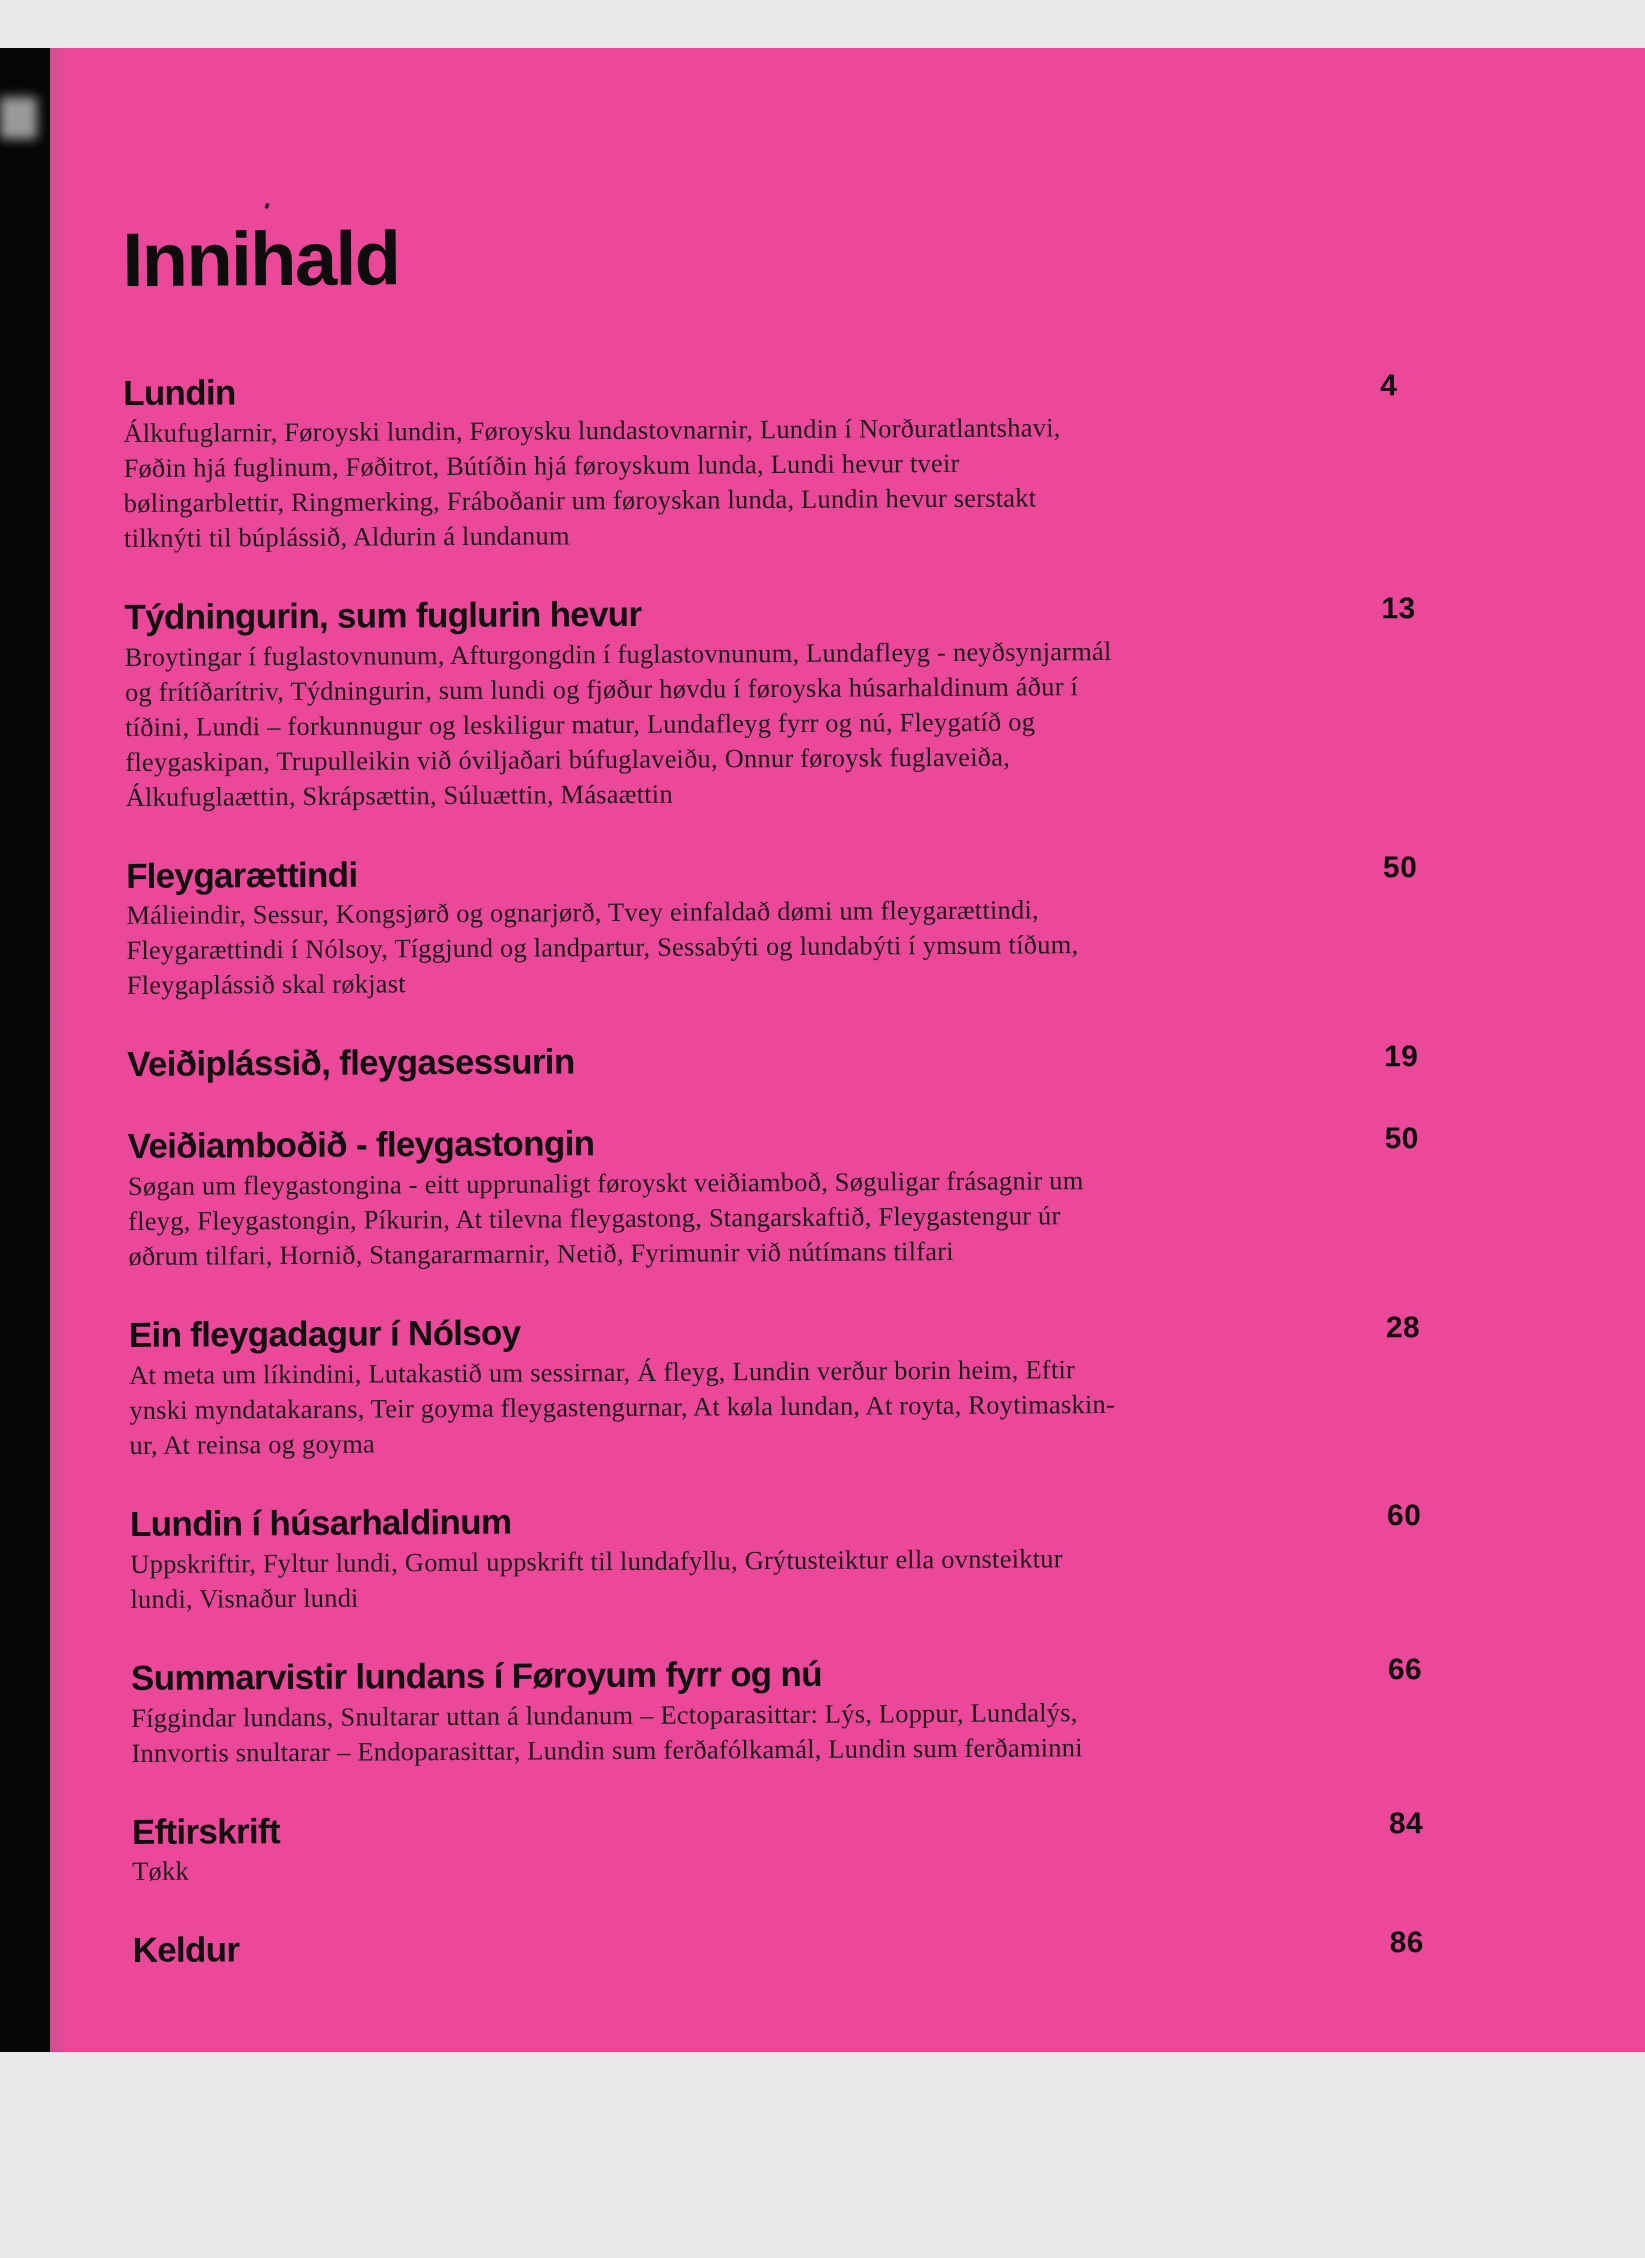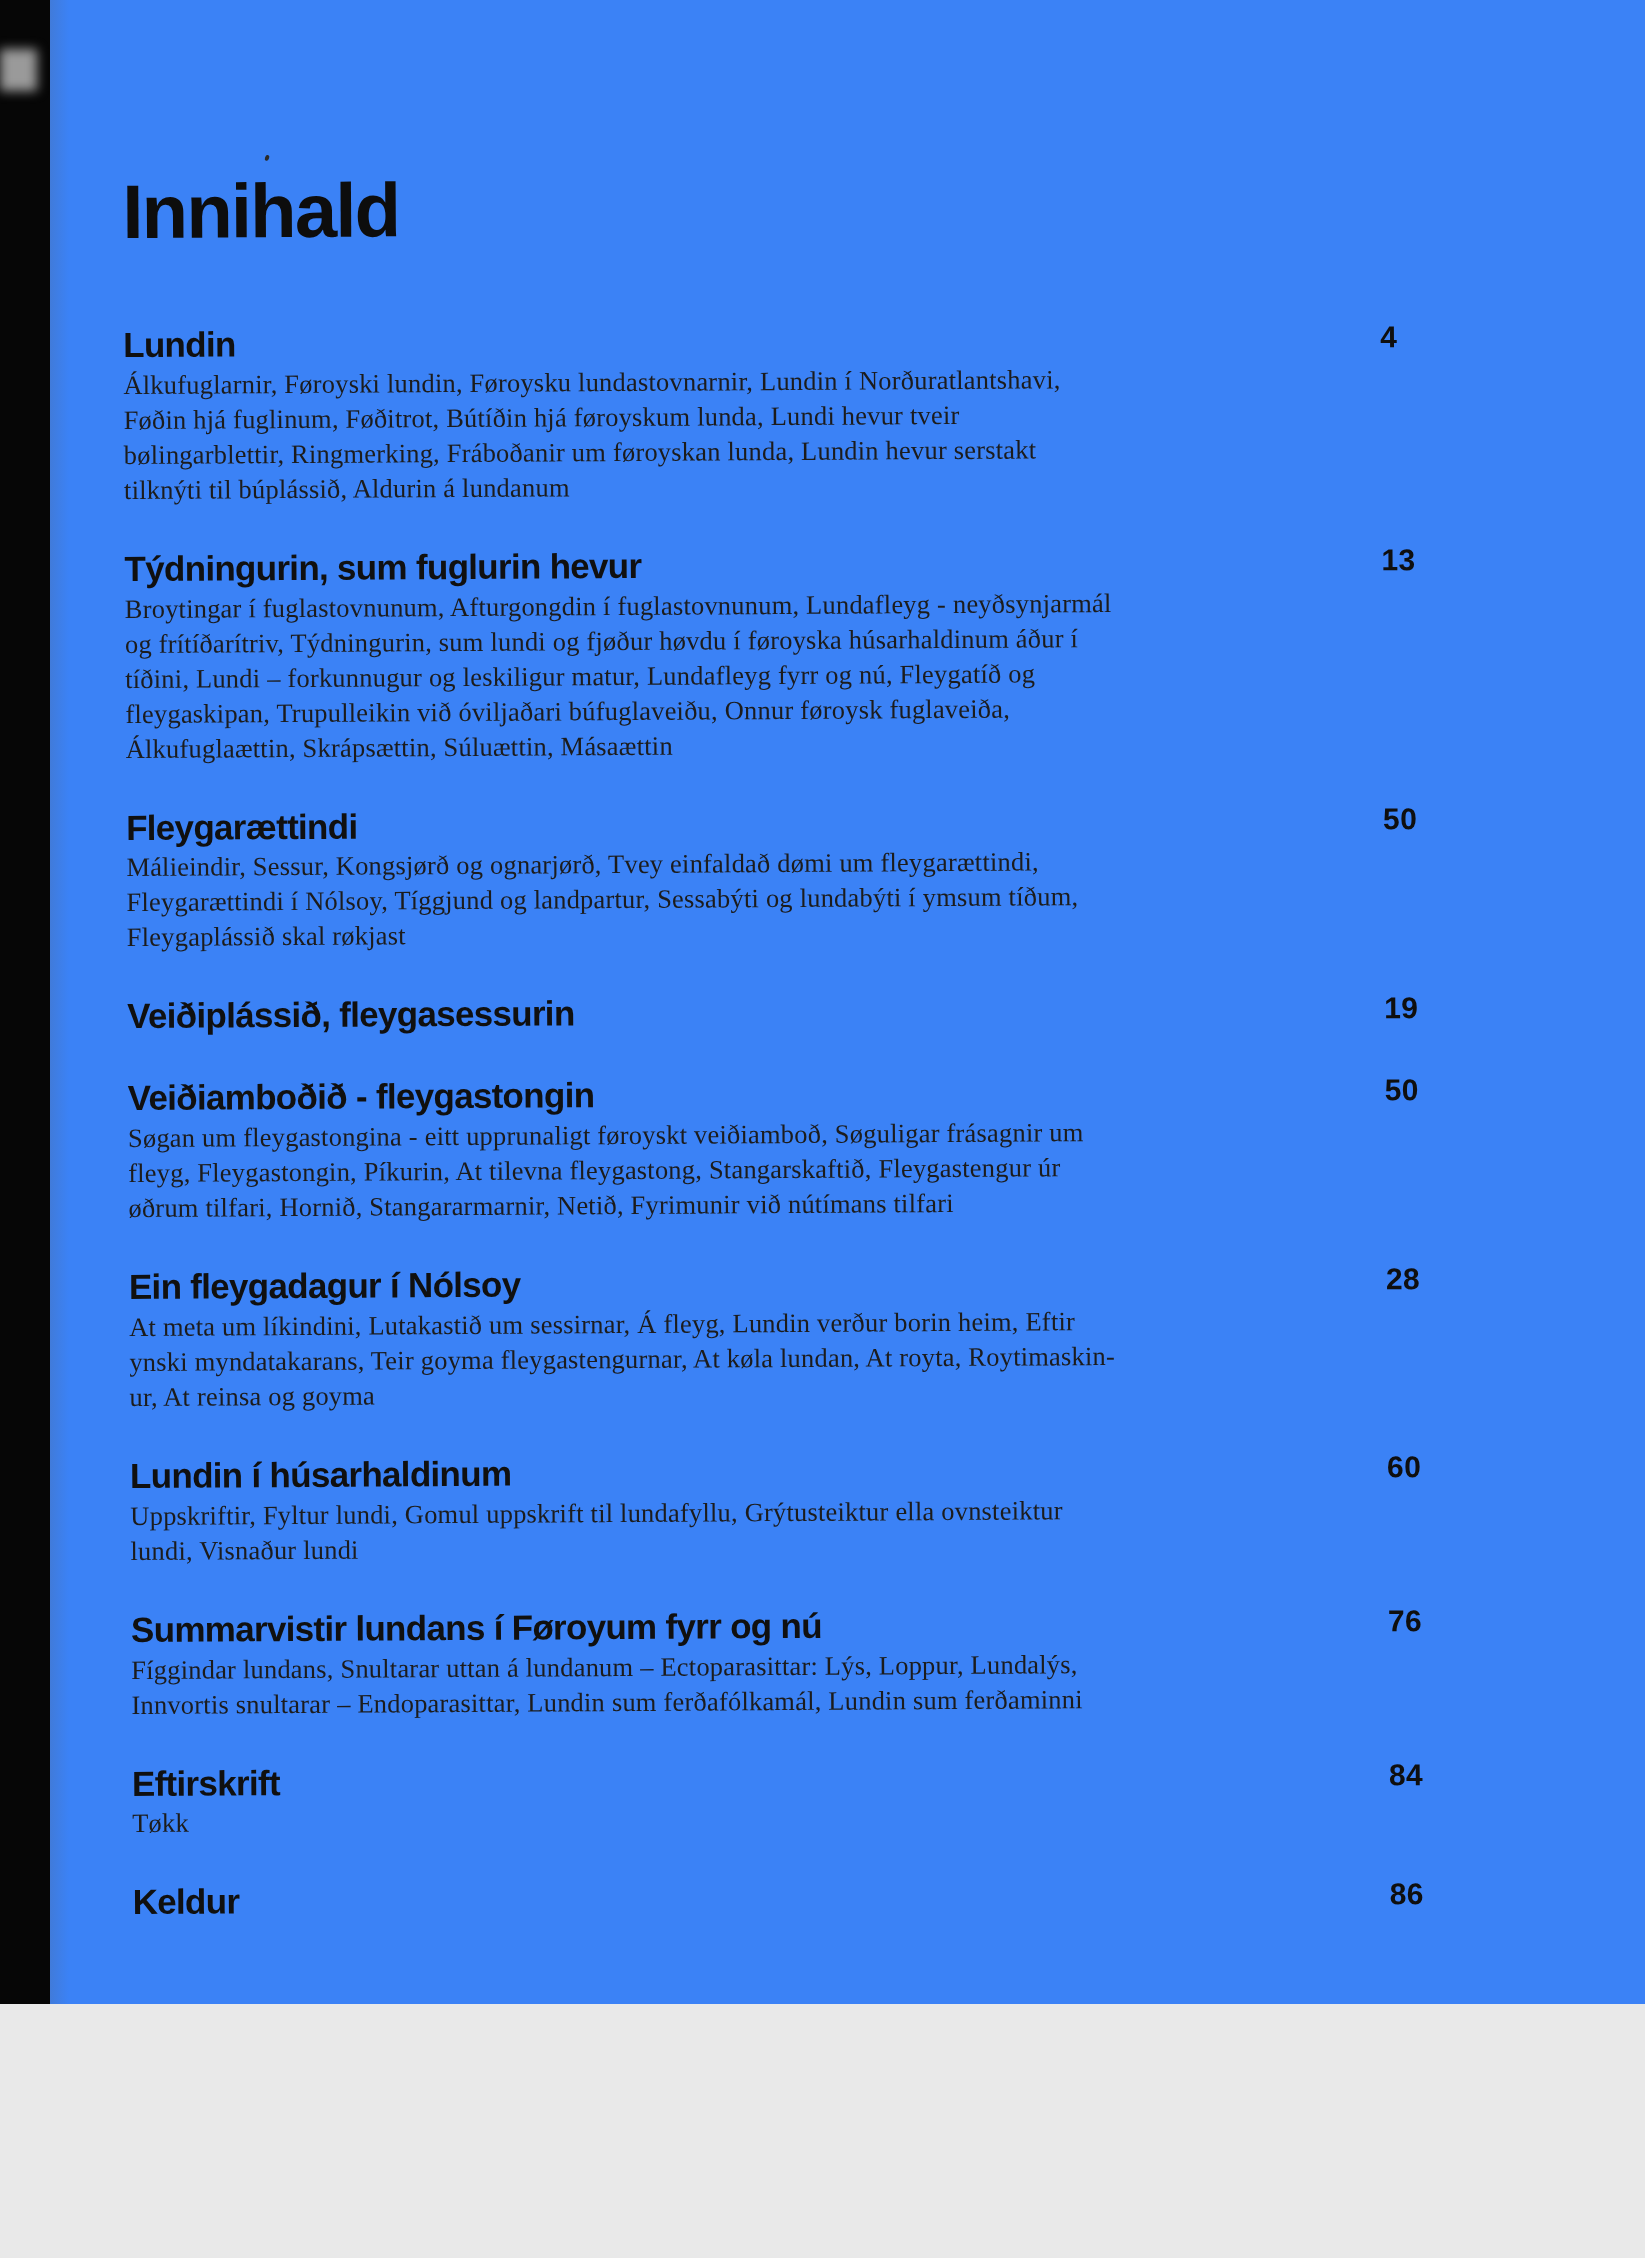--- a/index.html
+++ b/index.html
@@ -4,23 +4,24 @@
 <style>
   html, body {
     margin: 0;
     padding: 0;
     background: #e9e9e9;
   }
   .page {
     position: relative;
     width: 1645px;
     height: 2004px;
-    background: #3b82f6;
+    background: #ec4899;
     overflow: hidden;
     font-family: "Liberation Serif", serif;
+    margin-top: 48px;
   }
   
   .scan-strip {
     position: absolute;
     left: 0; top: 0;
     width: 50px;
     height: 2258px;
     background: #060606;
   }
   .scan-strip-shadow {
@@ -165,21 +166,21 @@
 
   <div class="toc-section">
     <h2 class="section-heading">Lundin í húsarhaldinum</h2>
     <span class="page-number">60</span>
     <p class="section-desc">Uppskriftir, Fyltur lundi, Gomul uppskrift til lundafyllu, Grýtusteiktur ella ovnsteiktur
 lundi, Visnaður lundi</p>
   </div>
 
   <div class="toc-section">
     <h2 class="section-heading">Summarvistir lundans í Føroyum fyrr og nú</h2>
-    <span class="page-number">76</span>
+    <span class="page-number">66</span>
     <p class="section-desc">Fíggindar lundans, Snultarar uttan á lundanum – Ectoparasittar: Lýs, Loppur, Lundalýs,
 Innvortis snultarar – Endoparasittar, Lundin sum ferðafólkamál, Lundin sum ferðaminni</p>
   </div>
 
   <div class="toc-section">
     <h2 class="section-heading">Eftirskrift</h2>
     <span class="page-number">84</span>
     <p class="section-desc">Tøkk</p>
   </div>
 

